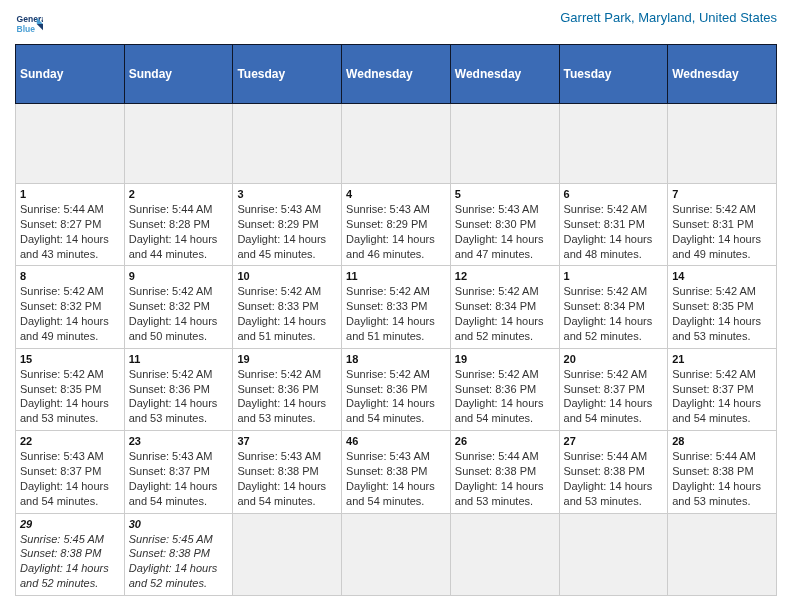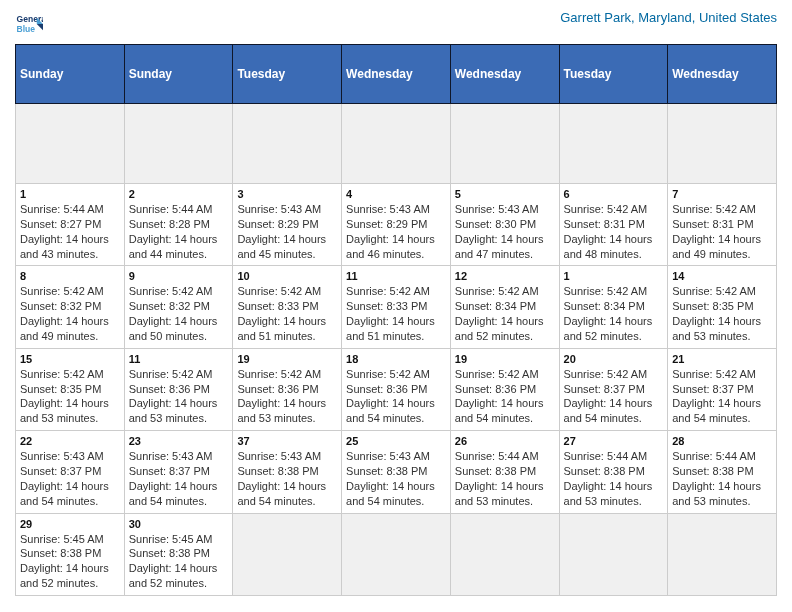--- a/index.html
+++ b/index.html
@@ -80,20 +80,21 @@
     .day-info {
       font-size: 11px;
       color: #333;
       line-height: 1.35;
     }
     .week-row td {
       height: 80px;
     }
     .last-row td {
       height: 72px;
+      font-style: italic;
     }
   </style>
 </head>
 <body>
 
 <div class="page">
   <div class="header">
     <div class="logo">
       <svg class="logo-icon" viewBox="0 0 36 36">
         <rect x="0" y="0" width="36" height="36" rx="3" fill="white"></rect>
@@ -227,21 +228,21 @@
           </td>
           <td>
             <span class="day-num">23</span>
 <div class="day-info">Sunrise: 5:43 AM<br>Sunset: 8:37 PM<br>Daylight: 14 hours and 54 minutes.</div>
           </td>
           <td>
             <span class="day-num">37</span>
 <div class="day-info">Sunrise: 5:43 AM<br>Sunset: 8:38 PM<br>Daylight: 14 hours and 54 minutes.</div>
           </td>
           <td>
-            <span class="day-num">25</span>
+            <span class="day-num">46</span>
 <div class="day-info">Sunrise: 5:43 AM<br>Sunset: 8:38 PM<br>Daylight: 14 hours and 54 minutes.</div>
           </td>
           <td>
             <span class="day-num">26</span>
 <div class="day-info">Sunrise: 5:44 AM<br>Sunset: 8:38 PM<br>Daylight: 14 hours and 53 minutes.</div>
           </td>
           <td>
             <span class="day-num">27</span>
 <div class="day-info">Sunrise: 5:44 AM<br>Sunset: 8:38 PM<br>Daylight: 14 hours and 53 minutes.</div>
           </td>

